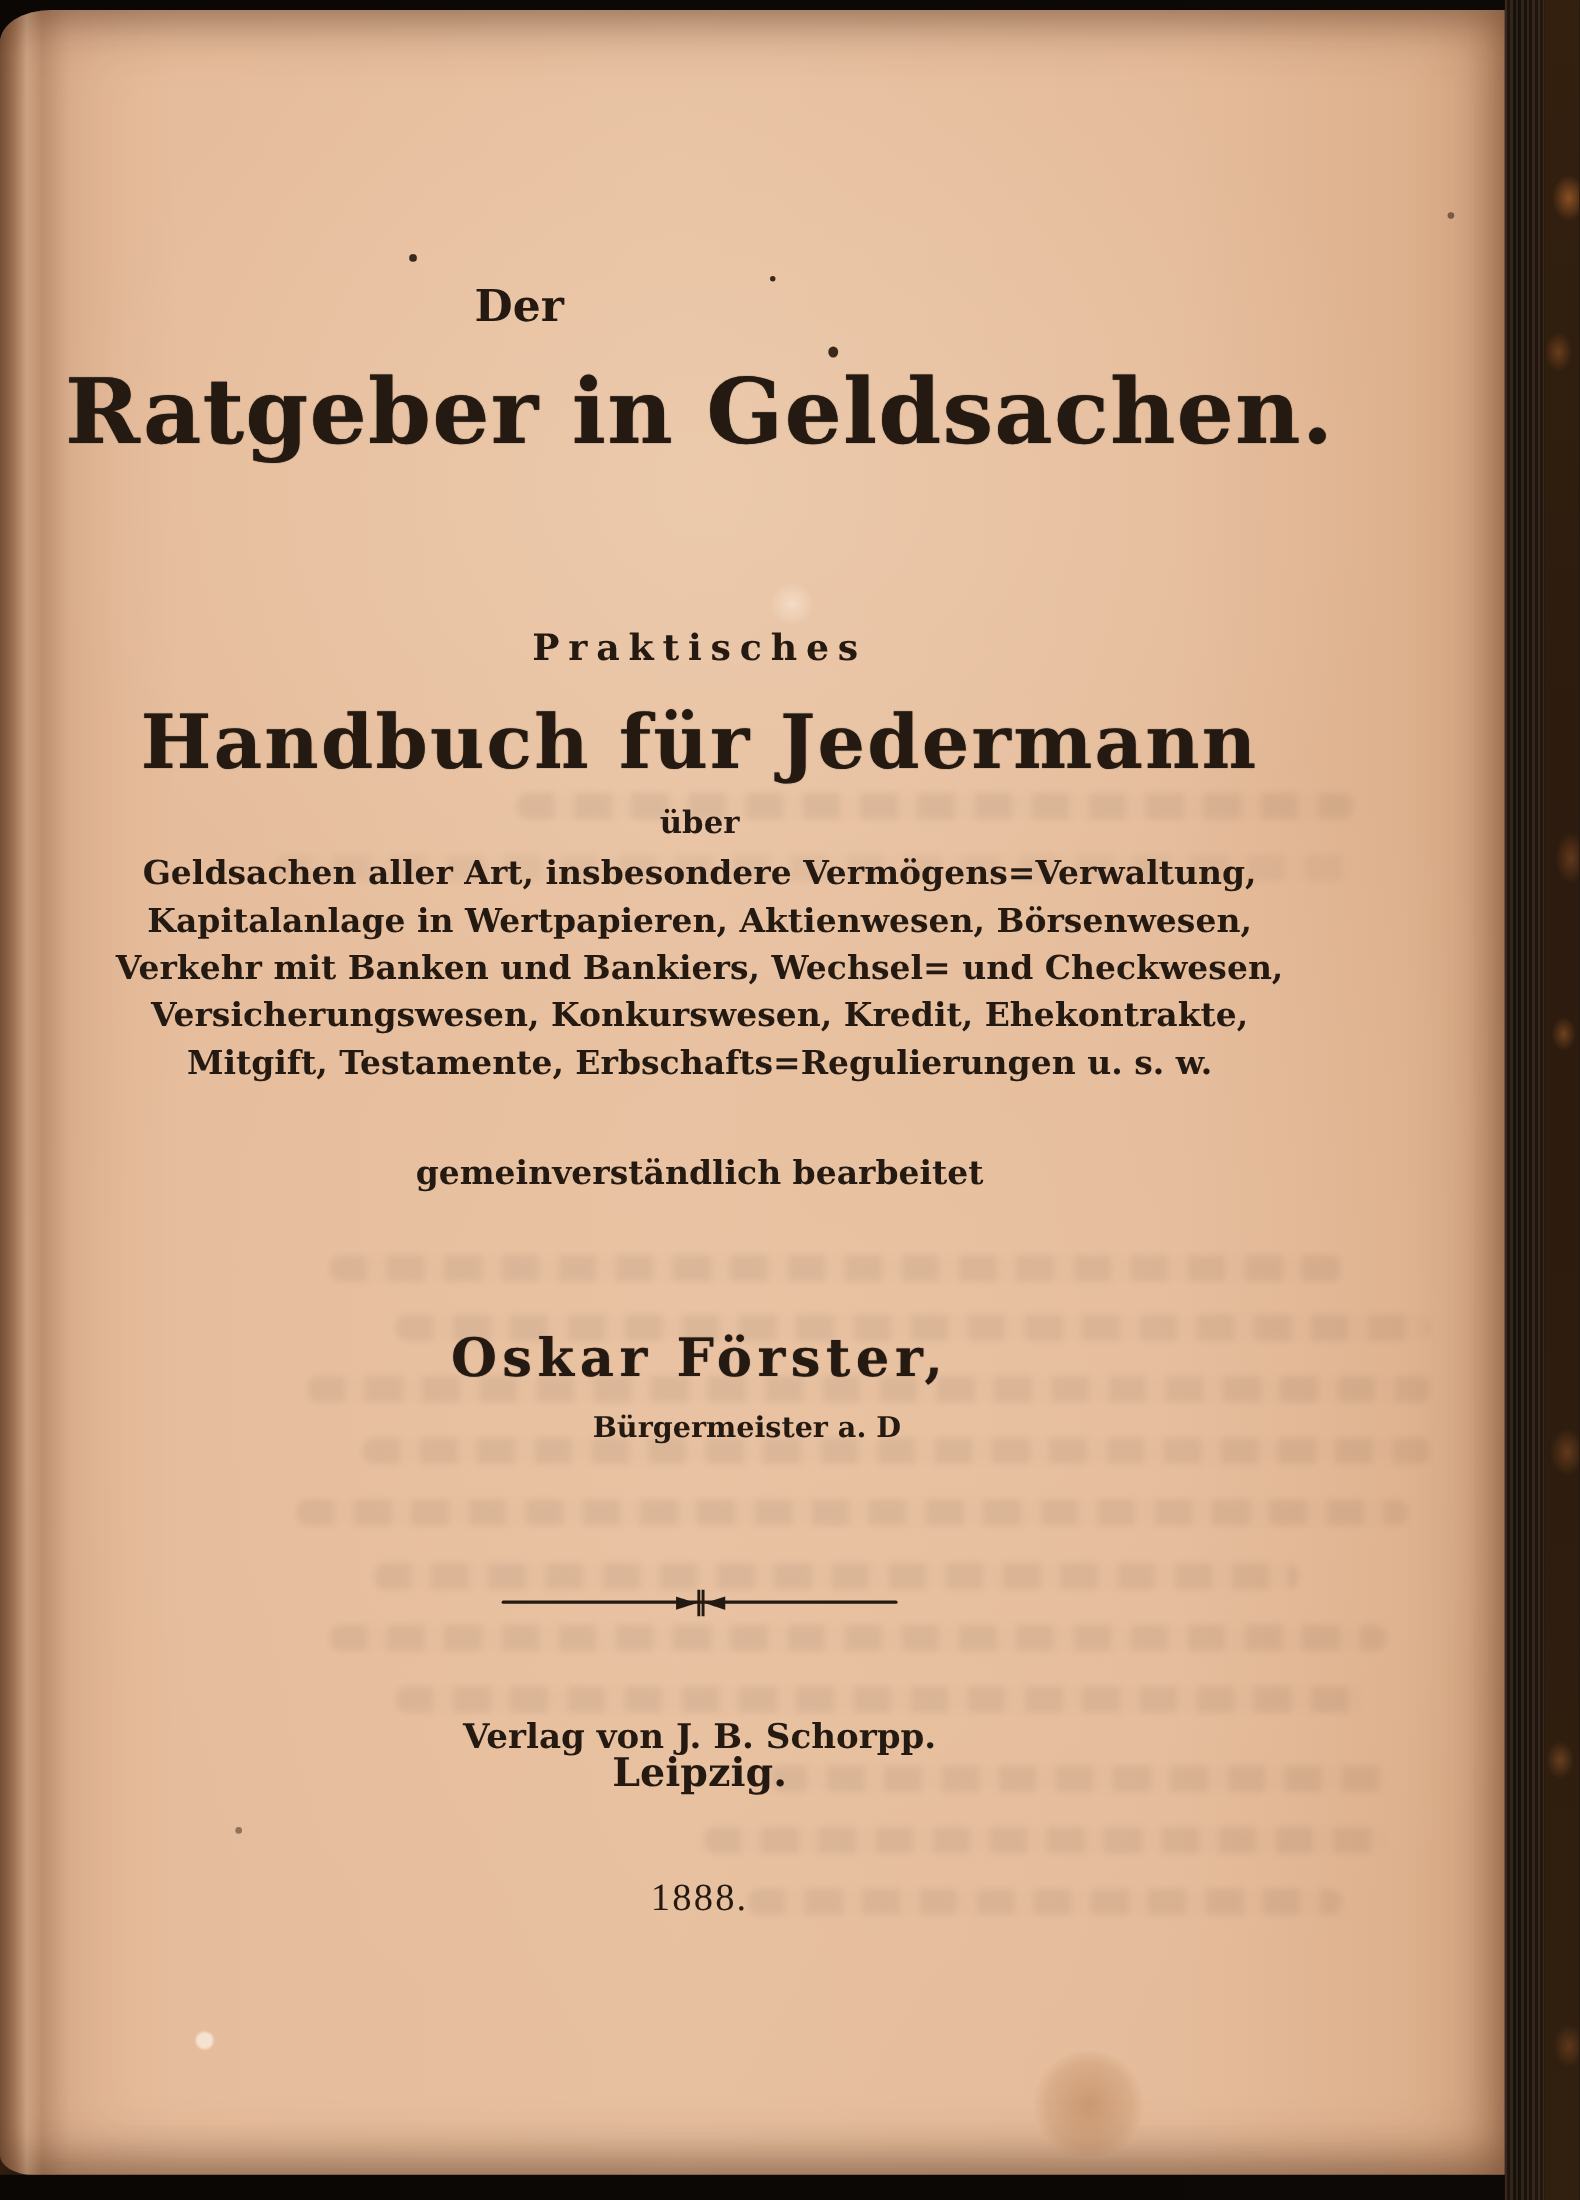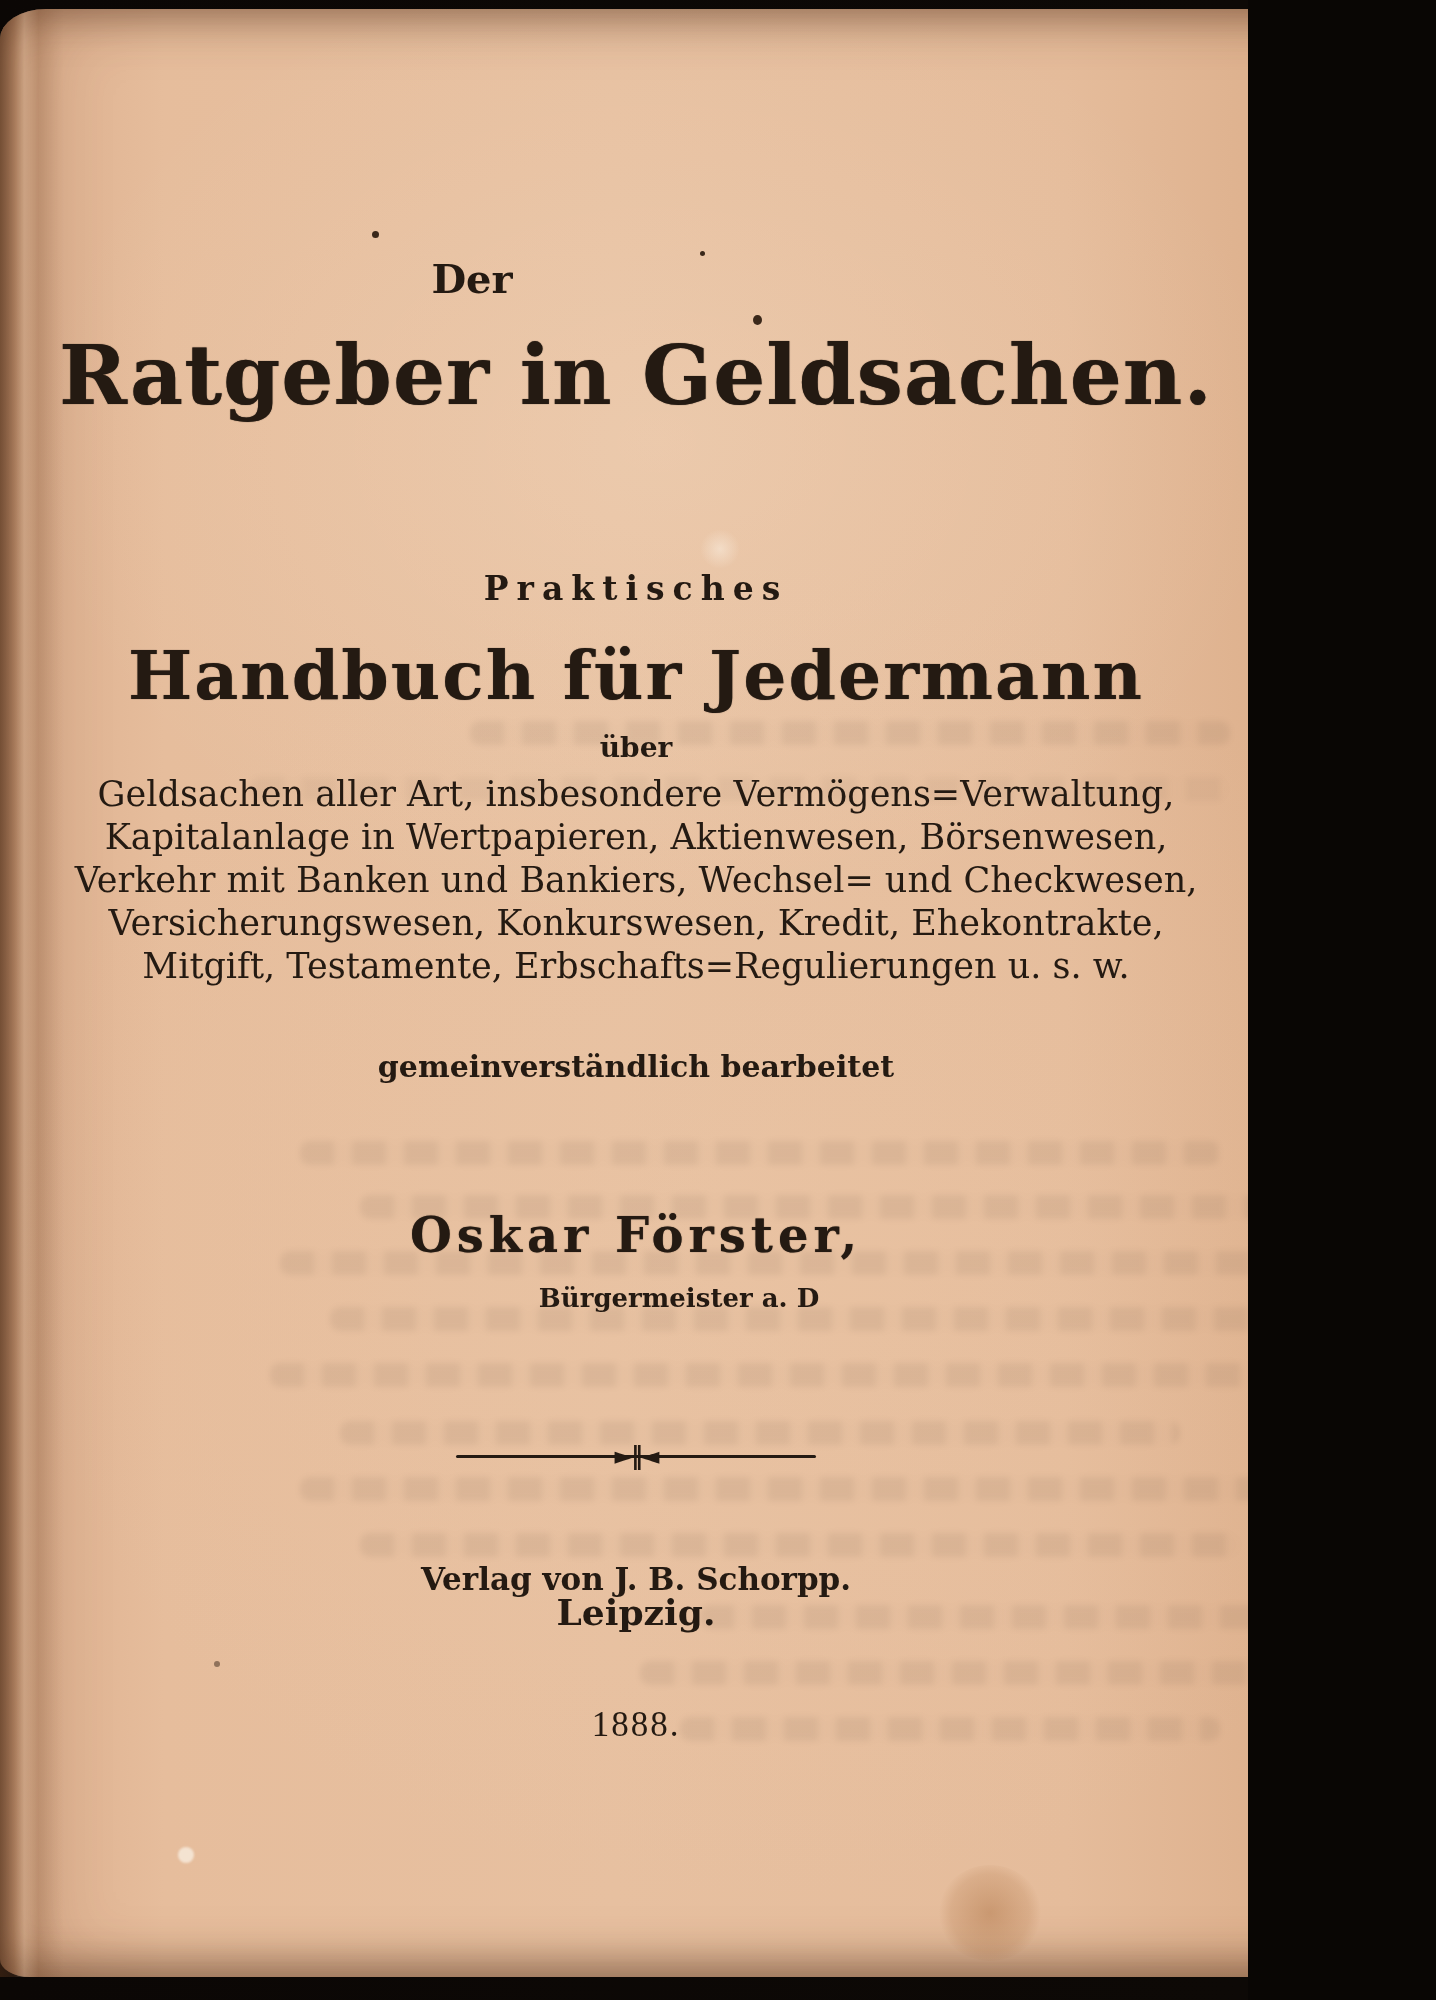--- a/index.html
+++ b/index.html
@@ -1,17 +1,17 @@
 <!DOCTYPE html>
 <html><head>
 <meta charset="utf-8">
 <style>
   html,body{margin:0;padding:0;background:#090604;}
   #scene{
-    position:relative;width:1248px;height:2000px;overflow:hidden;
+    position:relative;width:1436px;height:2000px;overflow:hidden;
     background:linear-gradient(90deg,#0b0705 0%,#0d0906 100%);
     font-family:"DejaVu Serif","Liberation Serif",serif;
   }
   
   #paper{
     position:absolute;left:0;top:9px;width:1368px;height:1968px;
     background:
       radial-gradient(900px 700px at 48% 22%, rgba(255,240,220,.20), rgba(255,240,220,0) 70%),
       radial-gradient(1000px 900px at 55% 62%, rgba(236,200,168,.35), rgba(236,200,168,0) 75%),
       linear-gradient(90deg,#d3a582 0%,#dfb392 4%,#e6bd9c 12%,#e7c0a0 45%,#e5bc9b 78%,#dcae8a 97%,#d2a17c 100%),
@@ -60,21 +60,21 @@
   .fleck{position:absolute;border-radius:50%;background:rgba(248,236,222,.8);filter:blur(1px);}
   
   #content{position:absolute;left:0;top:0;width:1272px;height:100%;color:#241a12;}
   .c{position:absolute;left:0;width:100%;text-align:center;}
   .halfc{position:absolute;left:0;width:944px;text-align:center;}
   #half-title{top:246px;font-size:40px;font-weight:700;}
   #main-title{top:318px;font-size:82px;font-weight:700;letter-spacing:1px;text-shadow:0 0 1px rgba(36,26,18,.8);}
   #series-line{top:560px;font-size:33px;font-weight:700;letter-spacing:8px;}
   #subtitle{top:626px;font-size:68px;font-weight:900;letter-spacing:2px;text-shadow:0 0 1px rgba(36,26,18,.7);}
   #preposition{top:722px;font-size:28px;font-weight:700;}
-  #scope{top:764px;font-size:35px;font-weight:400;line-height:43px;}
+  #scope{top:764px;font-size:30px;font-weight:700;line-height:43px;}
   #treatment{top:1040px;font-size:30px;font-weight:700;}
   #byline-prep{top:1138px;font-size:28px;font-weight:700;}
   #author-name{top:1198px;font-size:48px;font-weight:900;letter-spacing:5px;text-shadow:0 0 1px rgba(36,26,18,.7);}
   #author-title{top:1274px;font-size:26px;font-weight:700;padding-left:43px;}
   #imprint-place{top:1582px;font-size:36px;font-weight:700;}
   #imprint-publisher{top:1552px;font-size:31px;font-weight:700;}
   #imprint-year{top:1696px;font-size:35px;font-weight:400;font-family:"Liberation Serif","DejaVu Serif",serif;letter-spacing:2px;}
   
   #divider{position:absolute;top:1432px;left:456px;width:360px;height:30px;}
   #divider .rule{position:absolute;top:14px;left:0;width:100%;height:2.5px;background:#241a12;border-radius:2px;}

